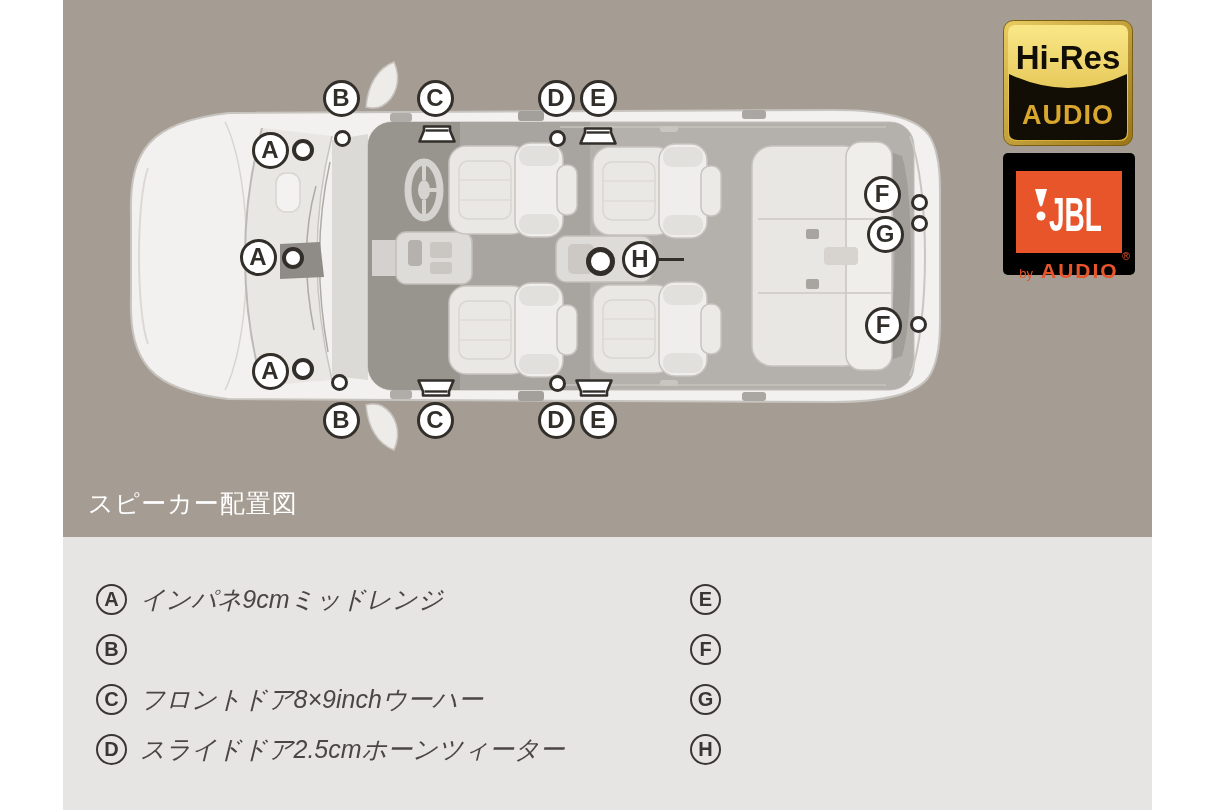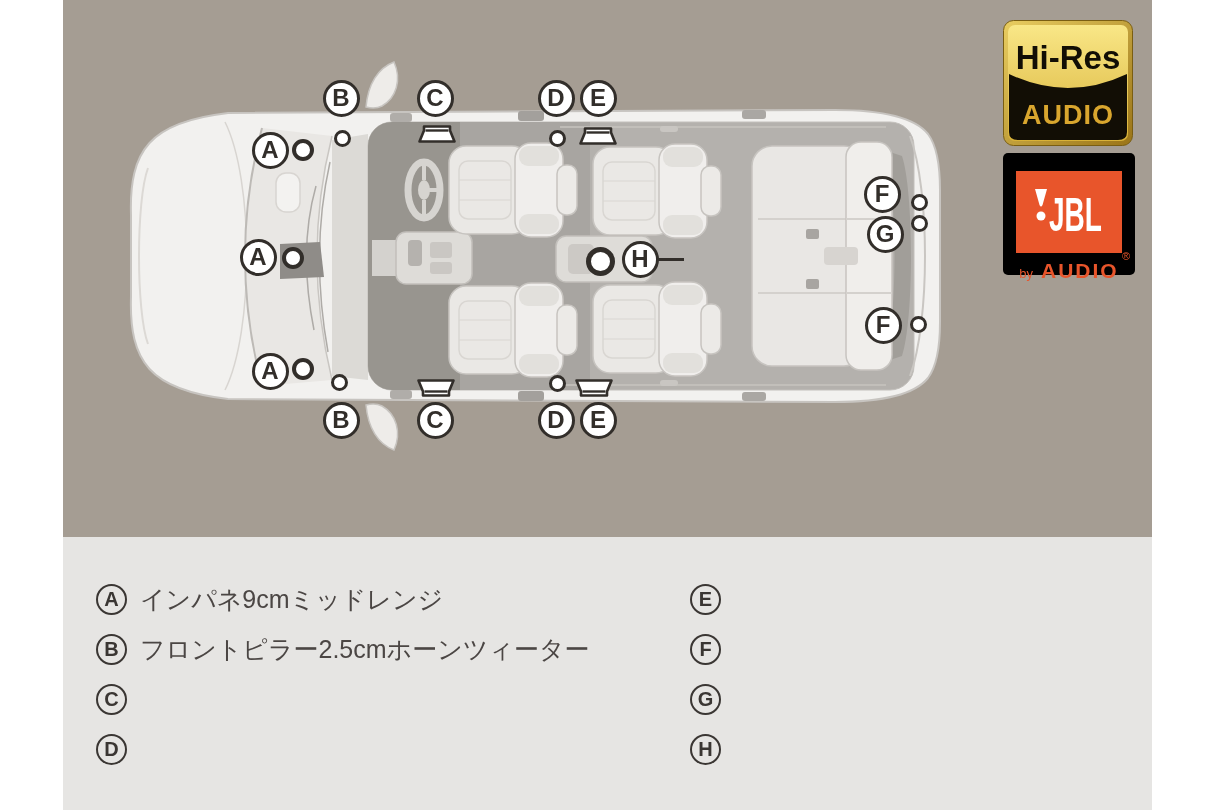--- a/index.html
+++ b/index.html
@@ -34,21 +34,21 @@
   .jbl-by{font-size:13px;}
   .jbl-harman{font-size:21px;font-weight:bold;letter-spacing:2px;}
   .jbl-reg{position:absolute;right:5px;top:97px;font-size:11px;color:var(--jbl-orange);}
   
   .legend-col{position:absolute;top:37px;display:flex;flex-direction:column;}
   #legend-left{left:33px;}
   #legend-right{left:627px;}
   .legend-row{height:50px;display:flex;align-items:center;gap:13px;}
   .lg-circle{flex:0 0 31px;width:31px;height:31px;border:2.5px solid #3a3633;border-radius:50%;
              display:flex;align-items:center;justify-content:center;font-size:20px;font-weight:bold;color:#3a3633;}
-  .lg-text{font-size:25px;color:#4b4644;white-space:nowrap;}
+  .lg-text{font-size:25px;color:#4b4644;white-space:nowrap;font-style:italic;}
 </style>
 </head>
 <body>
 
 <div class="page">
 
   <section class="diagram-panel"></section>
 
   <svg class="car-svg" viewBox="63 0 1089 537" aria-hidden="true">
     <defs>
@@ -195,20 +195,21 @@
       <div class="marker" style="left: 537.5px; top: 401.5px;">D</div>
       <div class="marker" style="left: 579.5px; top: 79.5px;">E</div>
       <div class="marker" style="left: 579.5px; top: 401.5px;">E</div>
       <div class="marker" style="left: 863.5px; top: 175.5px;">F</div>
       <div class="marker" style="left: 864.5px; top: 306.5px;">F</div>
       <div class="marker" style="left: 866.5px; top: 215.5px;">G</div>
       <div class="marker-leader" style="left: 656px; top: 257.5px; width: 28px;"></div>
       <div class="marker" style="left: 621.5px; top: 240.5px;">H</div>
     </div>
 
+  <div class="diagram-title">スピーカー配置図</div>
 
   <div class="hires-logo">
     <svg width="130" height="126" viewBox="0 0 130 126">
       <defs>
         <linearGradient id="goldFrame" x1="0" y1="0" x2="1" y2="1">
           <stop offset="0" stop-color="#e9cd61"></stop>
             <stop offset="1" stop-color="#9a7417"></stop>
         </linearGradient>
         <linearGradient id="goldFace" x1="0" y1="0" x2="0" y2="1">
           <stop offset="0" stop-color="#f9e787"></stop>
@@ -239,27 +240,28 @@
   </div>
 
   <section class="legend-panel">
     <div class="legend-col" id="legend-left">
         <div class="legend-row">
           <span class="lg-circle">A</span>
           <span class="lg-text">インパネ9cmミッドレンジ</span>
         </div>
         <div class="legend-row">
           <span class="lg-circle">B</span>
-          <span class="lg-text">フロントピラー2.5cmホーンツィーター</span>
         </div>
         <div class="legend-row">
           <span class="lg-circle">C</span>
+          <span class="lg-text">フロントドア8×9inchウーハー</span>
         </div>
         <div class="legend-row">
           <span class="lg-circle">D</span>
+          <span class="lg-text">スライドドア2.5cmホーンツィーター</span>
         </div>
       </div>
     <div class="legend-col" id="legend-right">
         <div class="legend-row">
           <span class="lg-circle">E</span>
         </div>
         <div class="legend-row">
           <span class="lg-circle">F</span>
         </div>
         <div class="legend-row">

